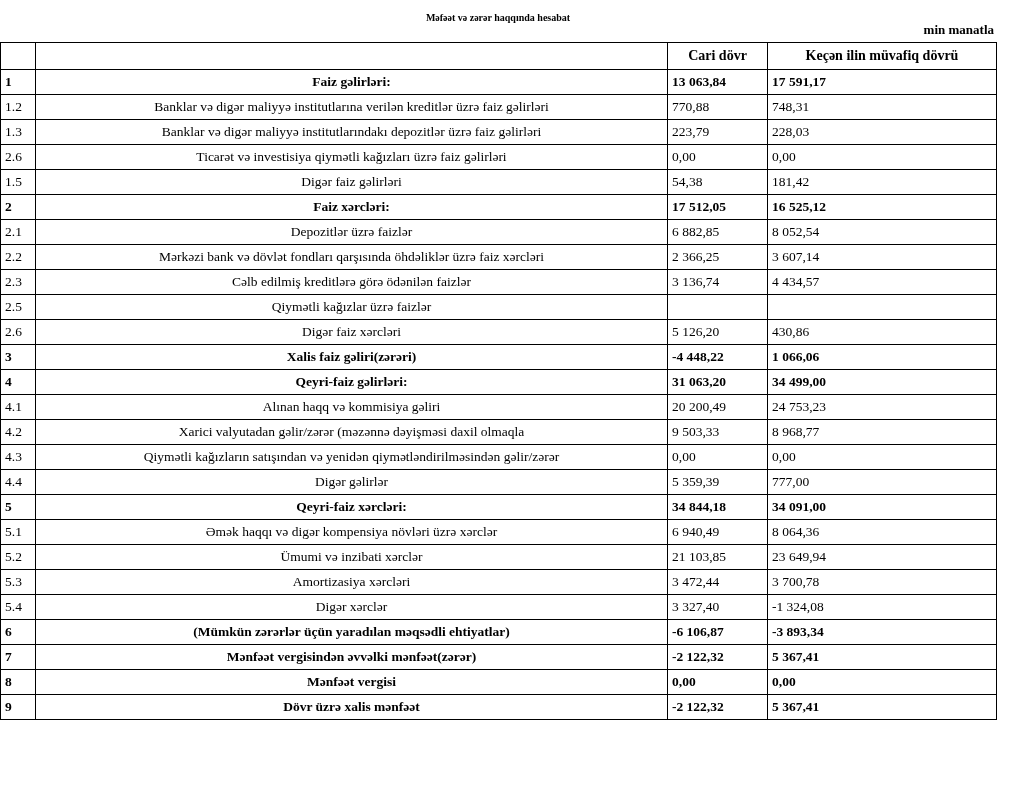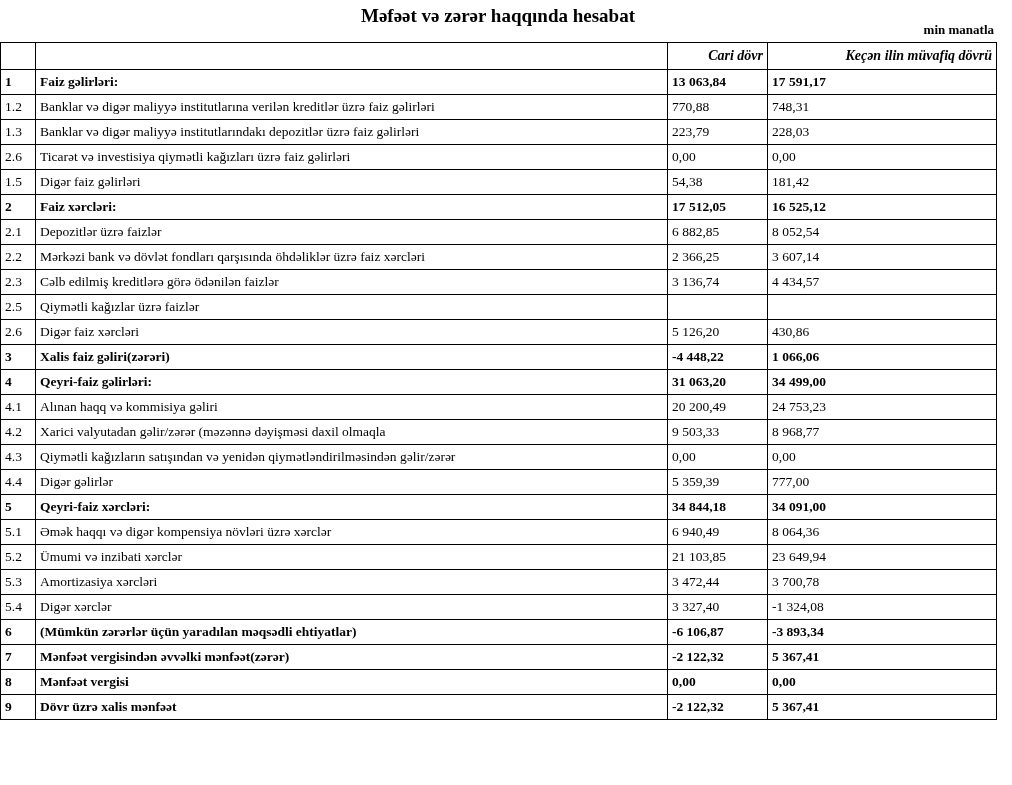--- a/index.html
+++ b/index.html
@@ -12,22 +12,22 @@
   .page {
     width: 1012px;
     height: 785px;
     position: relative;
     box-sizing: border-box;
   }
   .doc-title {
     width: 996px;
     text-align: center;
     font-weight: bold;
-    font-size: 19px;
-    padding-top: 5px;
+    font-size: 10px;
+    padding-top: 12px;
     height: 22px;
     box-sizing: border-box;
   }
   .unit-note {
     width: 996px;
     text-align: right;
     font-weight: bold;
     font-size: 13px;
     padding-right: 2px;
     height: 20px;
@@ -44,33 +44,32 @@
     border: 1px solid #000000;
     font-size: 13.5px;
     padding: 0 4px;
     overflow: hidden;
     white-space: nowrap;
     box-sizing: border-box;
   }
   table.report thead th {
     height: 27px;
     font-weight: bold;
-    text-align: right;
+    text-align: center;
     font-size: 14px;
-    font-style: italic;
   }
   table.report tbody td {
     height: 25px;
   }
   col.c-num   { width: 35px; }
   col.c-label { width: 632px; }
   col.c-cur   { width: 100px; }
   col.c-prev  { width: 229px; }
   td.cell-num   { text-align: left; }
-  td.cell-label { text-align: left; }
+  td.cell-label { text-align: center; }
   td.cell-val   { text-align: left; }
   tr.bold-row td { font-weight: bold; }
 </style>
 </head>
 <body>
 
 <div class="page">
 
   <div class="doc-title">Məfəət və zərər haqqında hesabat</div>
 

